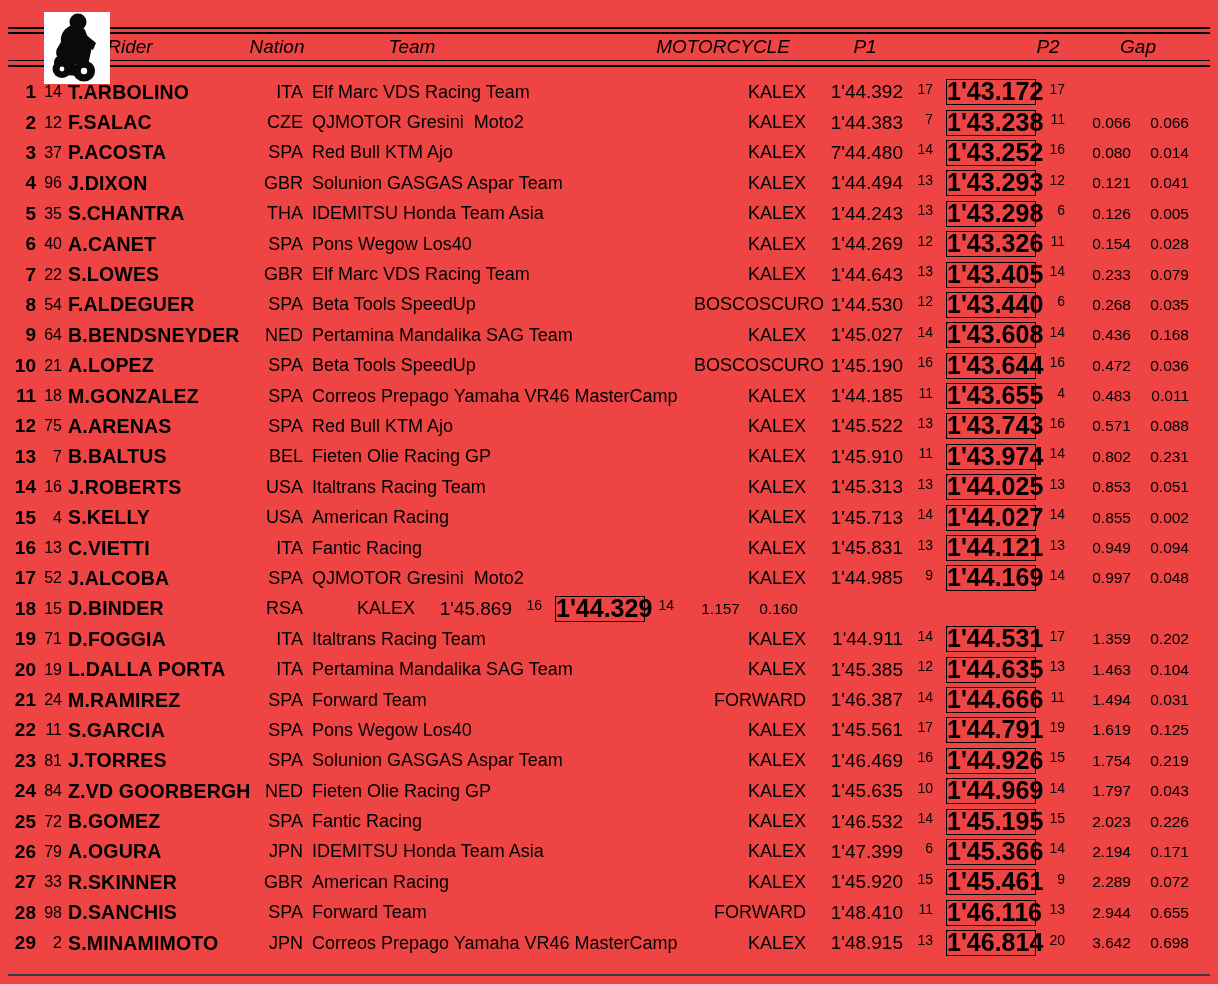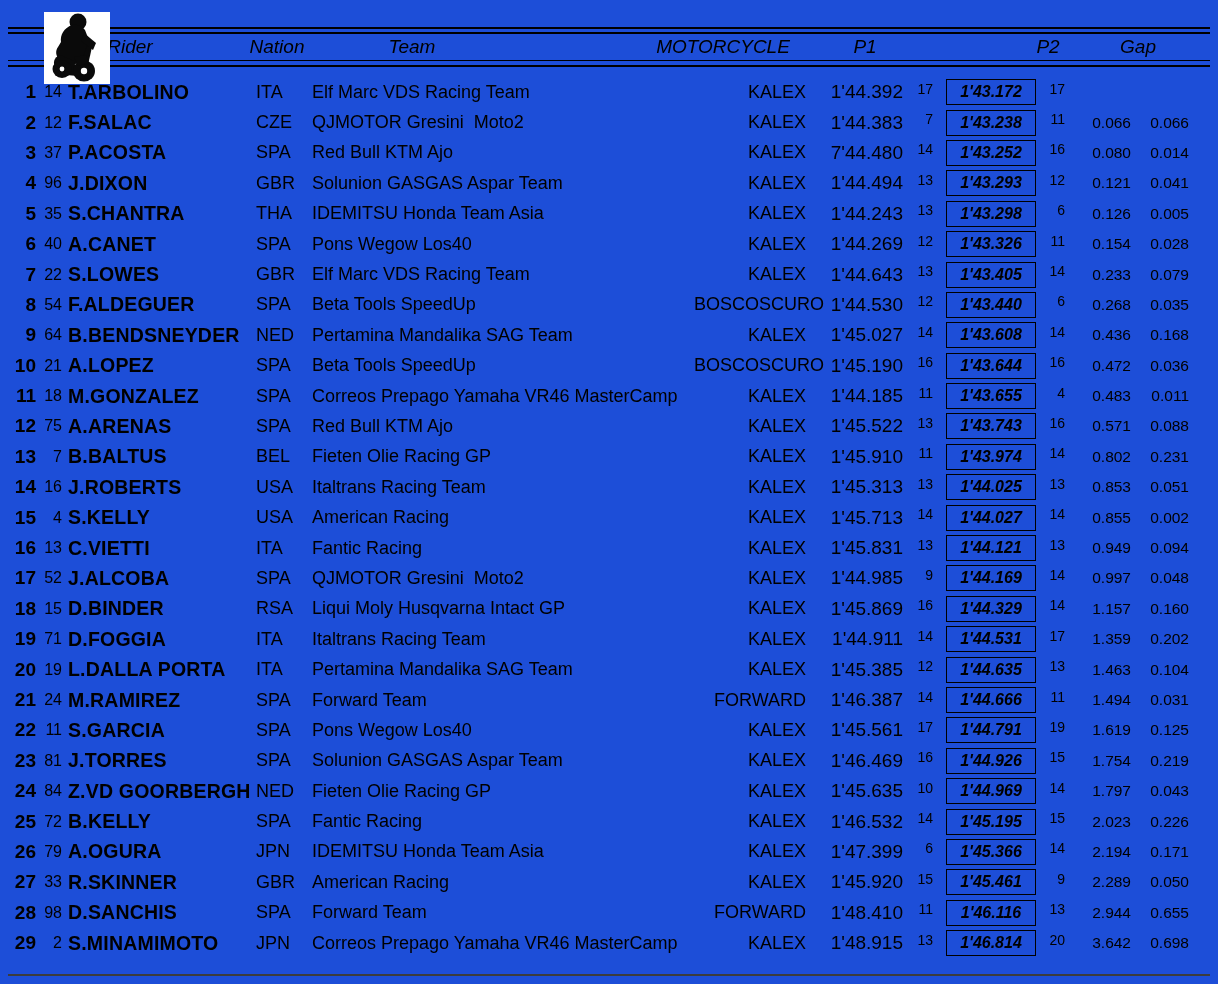--- a/index.html
+++ b/index.html
@@ -4,21 +4,21 @@
 <style>
   * { margin: 0; padding: 0; box-sizing: border-box; }
   html, body { background: #ffffff; }
   body {
     width: 1218px; height: 984px;
     position: relative;
     font-family: "Liberation Sans", "DejaVu Sans", sans-serif;
     color: #000;
     overflow: hidden;
   }
-  .sheet { position: absolute; inset: 0; background: #1d4ed8; padding-left: 38px; }
+  .sheet { position: absolute; inset: 0; background: #ef4444; padding-left: 38px; }
 
   
   .rule { position: absolute; left: 8px; width: 1202px; background: #000; }
   .rule.t1 { top: 27px;  height: 1.5px; }
   .rule.t2 { top: 31.5px; height: 2px; }
   .rule.b1 { top: 59.5px; height: 1.5px; }
   .rule.b2 { top: 64.5px; height: 2px; }
   .rule.footer { top: 974px; height: 1.5px; background: #3c3c3c; }
 
   
@@ -45,29 +45,29 @@
   .icon-wrap svg { width: 58px; height: 70px; }
 
   
   .rows { position: absolute; top: 77px; left: 8px; width: 1202px; }
   .row { height: 30.4px; display: flex; align-items: center; }
   .c { flex: none; white-space: nowrap; }
   .pos    { width: 28px;  text-align: right; font-weight: bold; font-size: 19px; }
   .num    { width: 26px;  text-align: right; font-size: 16px; }
   .name   { width: 188px; margin-left: 6px; overflow: hidden;
             font-weight: bold; font-size: 19.5px; letter-spacing: 0.2px; }
-  .nation { width: 47px;  font-size: 18px; }
+  .nation { width: 47px;  text-align: right; font-size: 18px; }
   .team   { width: 382px; margin-left: 9px; font-size: 18px; white-space: pre; overflow: hidden; }
   .moto   { width: 112px; text-align: right; font-size: 18px; }
   .p1     { width: 97px;  text-align: right; font-size: 19px; }
   .laps   { font-size: 14px; position: relative; top: -3.5px; }
   .p1laps { width: 30px;  text-align: right; }
   .p2box  { width: 90px; margin-left: 13px; text-align: center;
-            font-weight: bold; font-size: 16px;
-            border: 1.8px solid #000; height: 26px; line-height: 23px; font-style: italic; }
+            font-weight: bold; font-size: 25px;
+            border: 1.8px solid #000; height: 26px; line-height: 23px; }
   .p2laps { width: 25px;  margin-left: 4px; text-align: right; }
   .gap1   { width: 66px;  text-align: right; font-size: 15.5px; }
   .gap2   { width: 58px;  text-align: right; font-size: 15.5px; }
 </style>
 </head>
 <body>
 
 <div class="sheet">
 
   <div class="rule t1"></div>
@@ -364,21 +364,20 @@
     <span class="c p2laps laps">14</span>
     <span class="c gap1">0.997</span>
     <span class="c gap2">0.048</span>
   </div>
 
   <div class="row">
     <span class="c pos">18</span>
     <span class="c num">15</span>
     <span class="c name">D.BINDER</span>
     <span class="c nation">RSA</span>
-    <span class="c team">Liqui Moly Husqvarna Intact GP</span>
     <span class="c moto">KALEX</span>
     <span class="c p1">1'45.869</span>
     <span class="c p1laps laps">16</span>
     <span class="c p2box">1'44.329</span>
     <span class="c p2laps laps">14</span>
     <span class="c gap1">1.157</span>
     <span class="c gap2">0.160</span>
   </div>
 
   <div class="row">
@@ -467,21 +466,21 @@
     <span class="c p1laps laps">10</span>
     <span class="c p2box">1'44.969</span>
     <span class="c p2laps laps">14</span>
     <span class="c gap1">1.797</span>
     <span class="c gap2">0.043</span>
   </div>
 
   <div class="row">
     <span class="c pos">25</span>
     <span class="c num">72</span>
-    <span class="c name">B.KELLY</span>
+    <span class="c name">B.GOMEZ</span>
     <span class="c nation">SPA</span>
     <span class="c team">Fantic Racing</span>
     <span class="c moto">KALEX</span>
     <span class="c p1">1'46.532</span>
     <span class="c p1laps laps">14</span>
     <span class="c p2box">1'45.195</span>
     <span class="c p2laps laps">15</span>
     <span class="c gap1">2.023</span>
     <span class="c gap2">0.226</span>
   </div>
@@ -506,21 +505,21 @@
     <span class="c num">33</span>
     <span class="c name">R.SKINNER</span>
     <span class="c nation">GBR</span>
     <span class="c team">American Racing</span>
     <span class="c moto">KALEX</span>
     <span class="c p1">1'45.920</span>
     <span class="c p1laps laps">15</span>
     <span class="c p2box">1'45.461</span>
     <span class="c p2laps laps">9</span>
     <span class="c gap1">2.289</span>
-    <span class="c gap2">0.050</span>
+    <span class="c gap2">0.072</span>
   </div>
 
   <div class="row">
     <span class="c pos">28</span>
     <span class="c num">98</span>
     <span class="c name">D.SANCHIS</span>
     <span class="c nation">SPA</span>
     <span class="c team">Forward Team</span>
     <span class="c moto">FORWARD</span>
     <span class="c p1">1'48.410</span>

